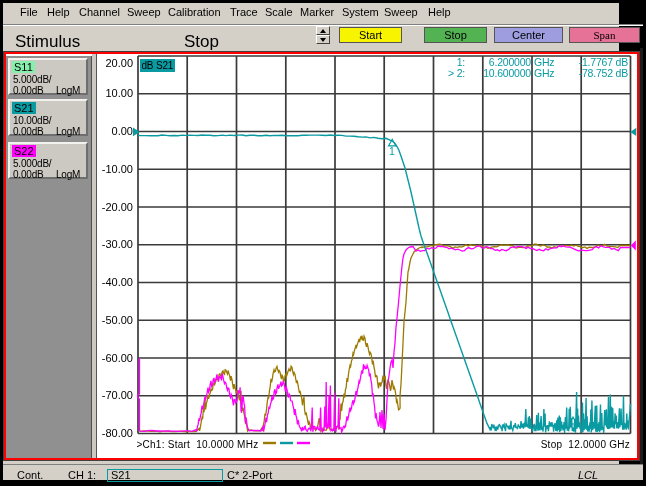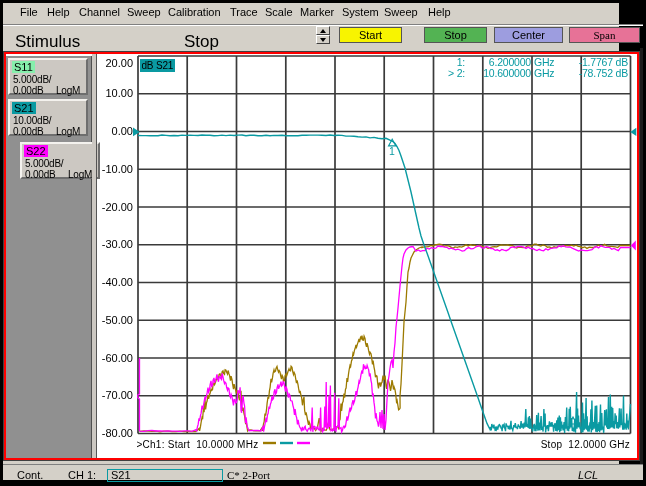--- a/index.html
+++ b/index.html
@@ -76,37 +76,37 @@
         <div class="trln" style="top:14px;">5.000dB/</div>
         <div class="trln" style="top:25px;">0.00dB</div>
         <div class="trln" style="top:25px;left:46px;">LogM</div>
       </div>
       <div class="trbtn" style="top:43px;">
         <div class="trlbl" style="background:#0a9aa2;">S21</div>
         <div class="trln" style="top:14px;">10.00dB/</div>
         <div class="trln" style="top:25px;">0.00dB</div>
         <div class="trln" style="top:25px;left:46px;">LogM</div>
       </div>
-      <div class="trbtn" style="top:86px;margin-left:12px;">
+      <div class="trbtn" style="top:86px;">
         <div class="trlbl" style="background:#ff00ff;">S22</div>
         <div class="trln" style="top:14px;">5.000dB/</div>
         <div class="trln" style="top:25px;">0.00dB</div>
         <div class="trln" style="top:25px;left:46px;">LogM</div>
       </div>
     </div>
     <div style="position:absolute;left:86px;top:0;width:5px;height:404px;background:#ccc8c2;border-right:1px solid #555;"></div>
    </div>
   </div>
   <div style="position:absolute;left:637px;top:45px;width:3px;height:416px;background:#1c1c1c;"></div>
   <div id="statusbar">
     <div style="left:14px;">Cont.</div>
     <div style="left:65px;">CH 1:</div>
     <div id="s21box"></div>
     <div style="left:108px;">S21</div>
-    <div style="left:224px;font-family:Liberation Serif, serif;">C* 2-Port</div>
+    <div style="left:224px;">C* 2-Port</div>
     <div style="left:575px;font-style:italic;">LCL</div>
   </div>
 </div>
 <svg width="646" height="486" viewBox="0 0 646 486">
   <g stroke="#3a3a3a" stroke-width="1.7">
 <line x1="138.0" y1="56.0" x2="138.0" y2="433.5"></line>
 <line x1="187.2" y1="56.0" x2="187.2" y2="433.5"></line>
 <line x1="236.5" y1="56.0" x2="236.5" y2="433.5"></line>
 <line x1="285.8" y1="56.0" x2="285.8" y2="433.5"></line>
 <line x1="335.0" y1="56.0" x2="335.0" y2="433.5"></line>

